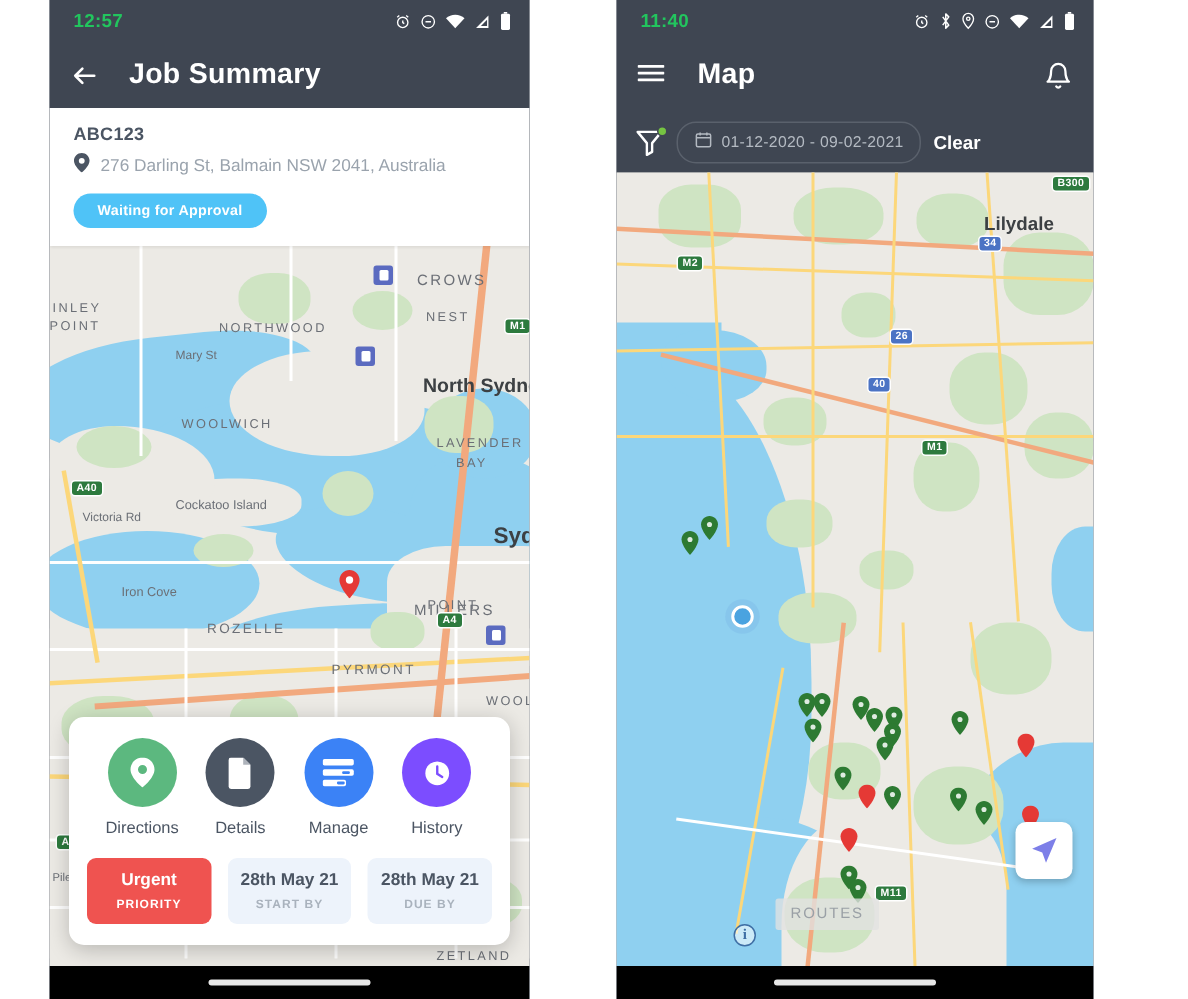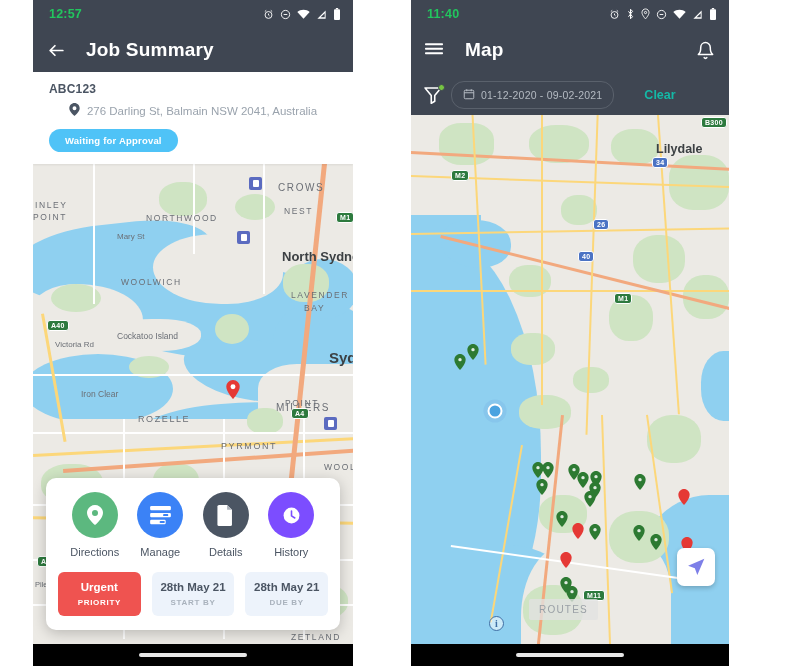--- a/index.html
+++ b/index.html
@@ -37,21 +37,21 @@
   #phone-right .appbar .ab-title { margin-left: 22px; }
   .appbar .spacer { flex:1; }
   .icon-btn { display:flex; align-items:center; justify-content:center; cursor:pointer; }
 
   
   .jobcard {
     background:#fff; padding: 10px 16px 12px 16px; position:relative; z-index:4;
     box-shadow: 0 1px 2px rgba(0,0,0,.08);
   }
   .jobcard .job-code { font-size: 12px; font-weight:700; color:#4b5563; letter-spacing:.2px; }
-  .jobcard .job-addr-row { display:flex; align-items:center; gap:7px; margin-top:6px;justify-content:center; }
+  .jobcard .job-addr-row { display:flex; align-items:center; gap:7px; margin-top:6px; }
   .jobcard .job-addr { font-size: 11.5px; color:#9aa3ad; }
   .chip-approval {
     display:inline-block; margin-top:9px;
     background:#4fc3f7; color:#fff; font-size:9.5px; font-weight:700;
     padding: 6px 16px; border-radius: 20px; letter-spacing:.2px;
   }
 
   
   .mapwrap { position:relative; width:100%; flex:1; overflow:hidden; background:#eae7e2; }
   .maplayer { position:absolute; inset:0; }
@@ -140,21 +140,21 @@
   .filter-icon-wrap { position:relative; width:20px; height:20px; }
   .filter-badge {
     position:absolute; top:-1px; right:-2px; width:7px; height:7px; border-radius:50%;
     background:#76c442; border:1px solid #3f4652;
   }
   .date-chip {
     display:flex; align-items:center; gap:6px;
     border:1px solid #5a616c; border-radius:13px; padding: 4px 11px;
   }
   .date-chip .dtext { font-size:10.5px; color:#b4bac2; letter-spacing:.2px; }
-  .clear-btn { font-size:12.5px; color:#14b8a6; font-weight:700; cursor:pointer;margin-left:22px; }
+  .clear-btn { font-size:12.5px; color:#ffffff; font-weight:700; cursor:pointer; }
 
   
   .navbar {
     height:22px; background:#000; display:flex; align-items:center; justify-content:center;
   }
   .navbar .pill { width:108px; height:3.5px; border-radius:2px; background:#e7e7e7; }
   .col { display:flex; flex-direction:column; height:100%; }
 </style>
 </head>
 <body>
@@ -278,21 +278,21 @@
             <div class="maplabel cap" style="left: 113px; top: 49px; font-size: 8.5px;">NORTHWOOD</div>
             <div class="maplabel cap" style="left: 245px; top: 18px; font-size: 10px;">CROWS</div>
             <div class="maplabel cap" style="left: 251px; top: 42px; font-size: 8.5px;">NEST</div>
             <div class="maplabel" style="left: 249px; top: 85px; font-size: 13px; color: rgb(60, 64, 67); font-weight: 700;">North Sydney</div>
             <div class="maplabel cap" style="left: 88px; top: 113px; font-size: 8.5px;">WOOLWICH</div>
             <div class="maplabel cap" style="left: 258px; top: 126px; font-size: 8.5px;">LAVENDER</div>
             <div class="maplabel cap" style="left: 271px; top: 139px; font-size: 8.5px;">BAY</div>
             <div class="maplabel" style="left: 84px; top: 68px; font-size: 8px;">Mary St</div>
             <div class="maplabel" style="left: 84px; top: 167px; font-size: 8.5px;">Cockatoo Island</div>
             <div class="maplabel" style="left: 22px; top: 176px; font-size: 8px;">Victoria Rd</div>
-            <div class="maplabel" style="left: 48px; top: 225px; font-size: 8.5px;">Iron Clear</div>
+            <div class="maplabel" style="left: 48px; top: 225px; font-size: 8.5px;">Iron Cove</div>
             <div class="maplabel cap" style="left: 105px; top: 250px; font-size: 9px;">ROZELLE</div>
             <div class="maplabel" style="left: 296px; top: 185px; font-size: 15px; color: rgb(60, 64, 67); font-weight: 700;">Sydney</div>
             <div class="maplabel cap" style="left: 243px; top: 222px; font-size: 10px; margin-top: 16px;">MILLERS</div>
             <div class="maplabel cap" style="left: 252px; top: 234px; font-size: 8.5px;">POINT</div>
             <div class="maplabel cap" style="left: 188px; top: 277px; font-size: 9px;">PYRMONT</div>
             <div class="maplabel cap" style="left: 291px; top: 298px; font-size: 8.5px;">WOOL</div>
             <div class="maplabel cap" style="left: 258px; top: 468px; font-size: 8.5px;">ZETLAND</div>
             <div class="maplabel" style="left: 2px; top: 416px; font-size: 7.5px;">Pile</div>
             <div class="maplabel" style="left: 191px; top: 448px; font-size: 8px;">n Rd</div>
             <div class="maplabel" style="left: 296px; top: 390px; font-size: 8px;">Sp</div>
@@ -325,39 +325,39 @@
         <div class="actions" id="left-actions">
             <div class="action">
               <div class="bubble" style="background:#5cb87f">
                 <svg width="20" height="20" viewBox="0 0 24 30" fill="#fff">
                   <path d="M12 0C5.4 0 0 5.4 0 12c0 8.4 12 18 12 18s12-9.6 12-18C24 5.4 18.6 0 12 0zm0 16.5A4.5 4.5 0 1 1 12 7.5a4.5 4.5 0 0 1 0 9z"></path>
                 </svg>
               </div>
               <div class="alabel">Directions</div>
             </div>
             <div class="action">
+              <div class="bubble" style="background:#4b5563">
+                <svg width="17" height="21" viewBox="0 0 20 26" fill="#fff">
+                  <path d="M2 0h10l6 6v18a2 2 0 0 1-2 2H2a2 2 0 0 1-2-2V2a2 2 0 0 1 2-2z"></path>
+                  <path d="M12 0l6 6h-6z" fill="#aeb3bb"></path>
+                </svg>
+              </div>
+              <div class="alabel">Details</div>
+            </div>
+            <div class="action">
               <div class="bubble" style="background:#3b82f6">
                 <svg width="21" height="19" viewBox="0 0 24 22" fill="#fff">
                   <rect x="0" y="0" width="24" height="5" rx="1.4"></rect>
                   <rect x="0" y="8" width="24" height="5" rx="1.4"></rect>
                   <rect x="0" y="16" width="18" height="5" rx="1.4"></rect>
                   <rect x="15" y="9.4" width="6" height="2.2" rx="1" fill="#3b82f6"></rect>
                   <rect x="11" y="17.4" width="6" height="2.2" rx="1" fill="#3b82f6"></rect>
                 </svg>
               </div>
               <div class="alabel">Manage</div>
-            </div>
-            <div class="action">
-              <div class="bubble" style="background:#4b5563">
-                <svg width="17" height="21" viewBox="0 0 20 26" fill="#fff">
-                  <path d="M2 0h10l6 6v18a2 2 0 0 1-2 2H2a2 2 0 0 1-2-2V2a2 2 0 0 1 2-2z"></path>
-                  <path d="M12 0l6 6h-6z" fill="#aeb3bb"></path>
-                </svg>
-              </div>
-              <div class="alabel">Details</div>
             </div>
             <div class="action">
               <div class="bubble" style="background:#7c4dff">
                 <svg width="19" height="19" viewBox="0 0 24 24" fill="#fff">
                   <circle cx="12" cy="12" r="10"></circle>
                   <path d="M12 6.3v6.2l4.2 2.6" stroke="#7c4dff" stroke-width="2" stroke-linecap="round" fill="none"></path>
                 </svg>
               </div>
               <div class="alabel">History</div>
             </div>
@@ -655,21 +655,21 @@
             </div>
             <div class="pin sm" style="left: 161px; top: 487px;">
               <svg viewBox="0 0 24 34">
                 <path d="M12 0C5.4 0 0 5.4 0 12c0 9 12 22 12 22s12-13 12-22C24 5.4 18.6 0 12 0z" fill="#2d7a32"></path>
                 <circle cx="12" cy="12" r="3.6" fill="#fff" fill-opacity="0.85"></circle>
               </svg>
             </div>
             <div class="mylocation" style="left: 84px; top: 296px;"></div>
           </div>
 
-        <div class="routes-btn" style="left:118px; bottom:24px;">ROUTES</div>
+        <div class="routes-btn" style="left:106px; bottom:24px;">ROUTES</div>
         <div class="info-btn" style="left:78px; bottom:13px;">i</div>
         <div class="nav-fab" style="right:14px; bottom:58px;">
           <svg width="20" height="20" viewBox="0 0 24 24" fill="#7d7fe8">
               <path d="M22 2L2.5 10.6l8.1 3 3 8.1L22 2z"></path>
             </svg>
         </div>
       </div>
 
       <div class="navbar">
         <div class="pill"></div>

